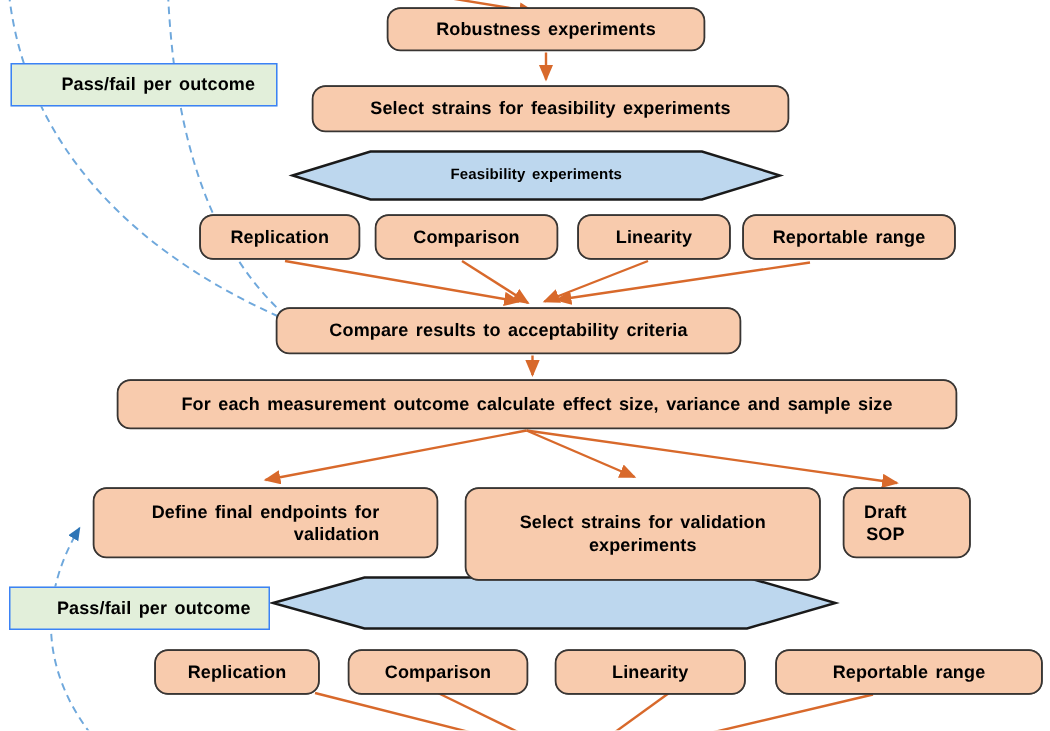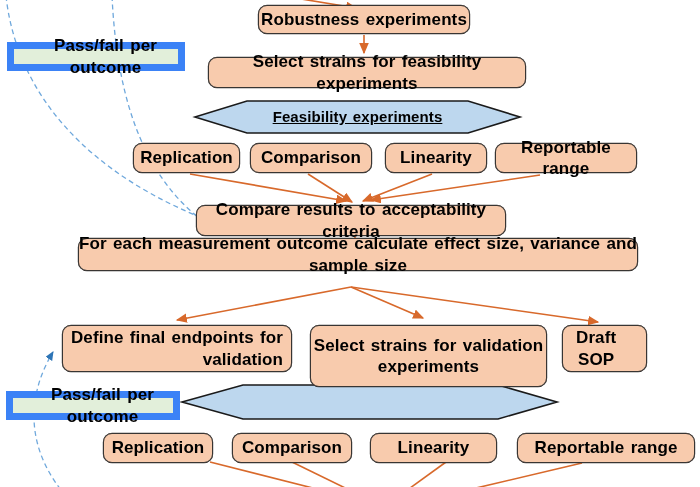--- a/index.html
+++ b/index.html
@@ -4,32 +4,32 @@
 <style>
   html,body{margin:0;padding:0;background:#fff;}
   #stage{
     position:relative;width:700px;height:487px;background:#ffffff;overflow:hidden;
     font-family:"Liberation Sans","DejaVu Sans",sans-serif;color:#000;
   }
   #wires{position:absolute;left:0;top:0;z-index:0;}
   .node{
     position:absolute;box-sizing:border-box;z-index:1;
     display:flex;align-items:center;justify-content:center;
-    text-align:center;font-weight:bold;font-size:17px;line-height:1.25;
+    text-align:center;font-weight:bold;font-size:12px;line-height:1.25;
     word-spacing:1.5px;letter-spacing:0.1px;white-space:pre-line;
   }
   .process{
     background:#F8CBAD;border:1.8px solid #383533;border-radius:9px;
     box-shadow:0 0 0 0.2px #383533;
   }
   .outcome{
-    background:#E2EFDA;border:7px solid #3b82f6;border-radius:0;padding-left:19px;
+    background:#E2EFDA;border:1px solid #3b82f6;border-radius:0;padding-left:19px;
   }
   .gate-label{
-    background:transparent;border:none;font-size:15px;z-index:2;text-decoration:underline;
+    background:transparent;border:none;font-size:10px;z-index:2;
   }
   .sop{justify-content:flex-start;text-align:center;padding-left:13px;}
   .wire{fill:none;stroke:#D8692B;stroke-width:1.6px;}
   .feedback{fill:none;stroke:#6FA8DC;stroke-width:1.3px;stroke-dasharray:5 3.5;}
   .hex{fill:#BDD7EE;stroke:#1A1A1A;stroke-width:1.6px;}
 </style>
 </head>
 <body>
 
 <div id="stage">
@@ -77,23 +77,23 @@
 
   <div class="node process" style="left:208px;top:57px;width:318px;height:31px;">Select strains for feasibility experiments</div>
 
   <div class="node gate-label" style="left:247px;top:101px;width:221px;height:32px;">Feasibility experiments</div>
 
   <div class="node process" style="left:133px;top:143px;width:107px;height:30px;">Replication</div>
   <div class="node process" style="left:250px;top:143px;width:122px;height:30px;">Comparison</div>
   <div class="node process" style="left:385px;top:143px;width:102px;height:30px;">Linearity</div>
   <div class="node process" style="left:495px;top:143px;width:142px;height:30px;">Reportable range</div>
 
-  <div class="node process" style="left:196px;top:205px;width:310px;height:31px;">Compare results to acceptability criteria</div>
+  <div class="node process" style="left:184px;top:205px;width:310px;height:31px;">Compare results to acceptability criteria</div>
 
-  <div class="node process" style="left:78px;top:238px;width:560px;height:33px;">For each measurement outcome calculate effect size, variance and sample size</div>
+  <div class="node process" style="left:78px;top:253px;width:560px;height:33px;">For each measurement outcome calculate effect size, variance and sample size</div>
 
   <div class="node process" style="left:62px;top:325px;width:230px;height:47px;text-align:right;">Define final endpoints for
 validation</div>
   <div class="node process" style="left:310px;top:325px;width:237px;height:62px;">Select strains for validation
 experiments</div>
   <div class="node process sop" style="left:562px;top:325px;width:85px;height:47px;">Draft
 SOP</div>
 
   <div class="node outcome" style="left:6px;top:391px;width:174px;height:29px;">Pass/fail per outcome</div>
 

